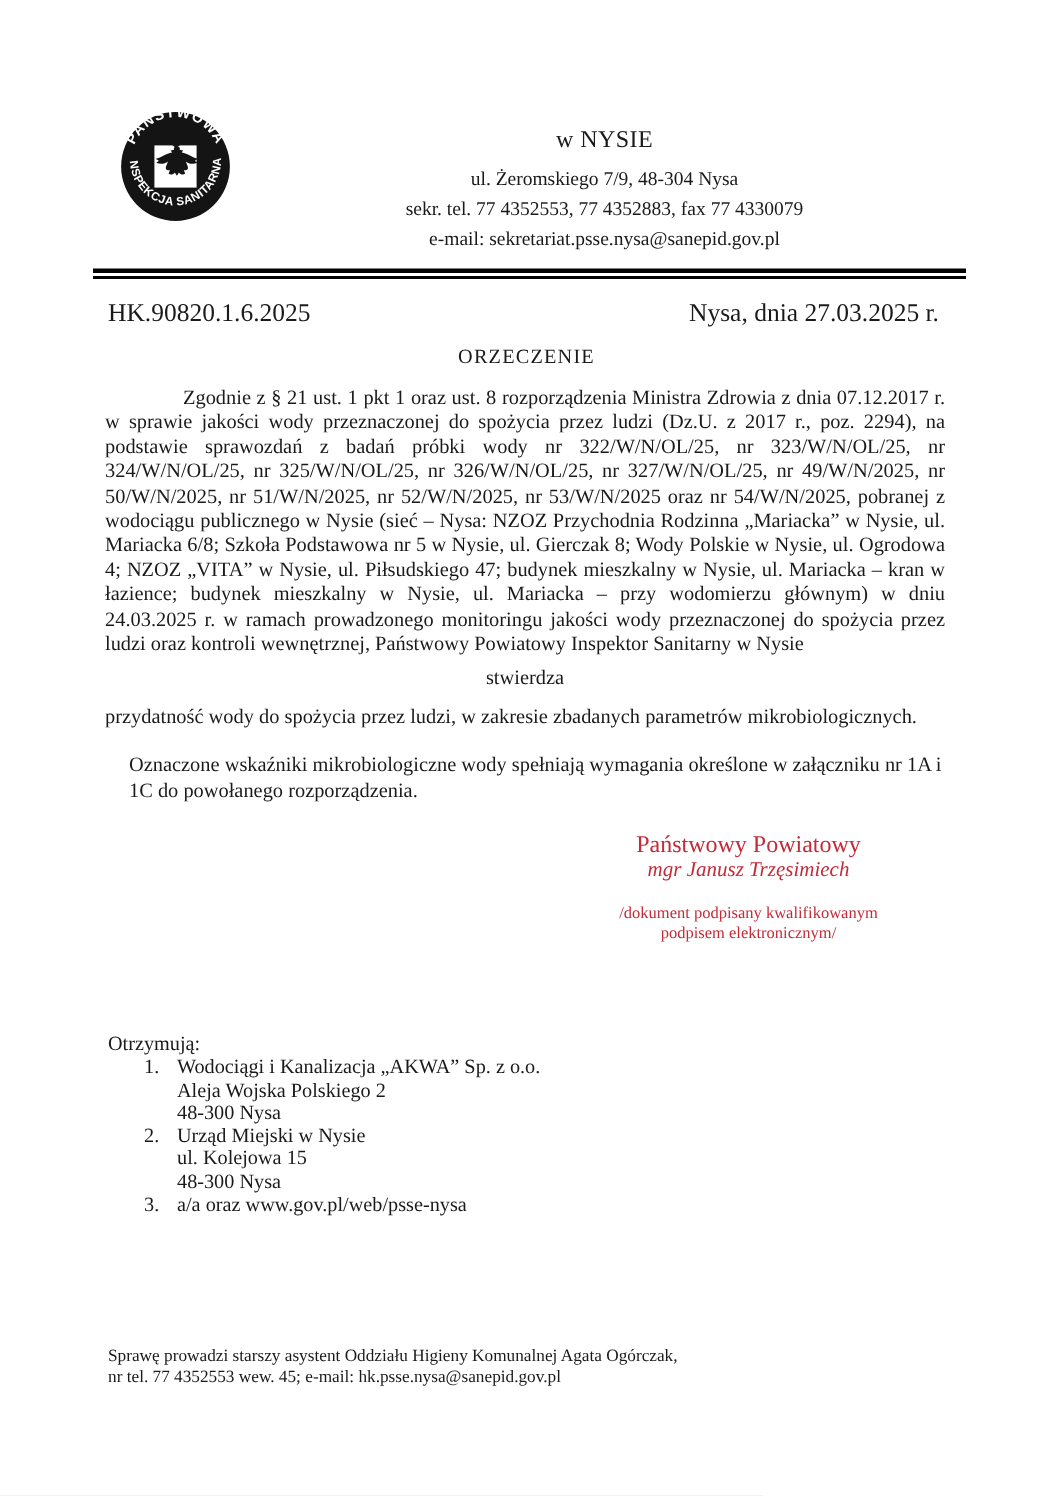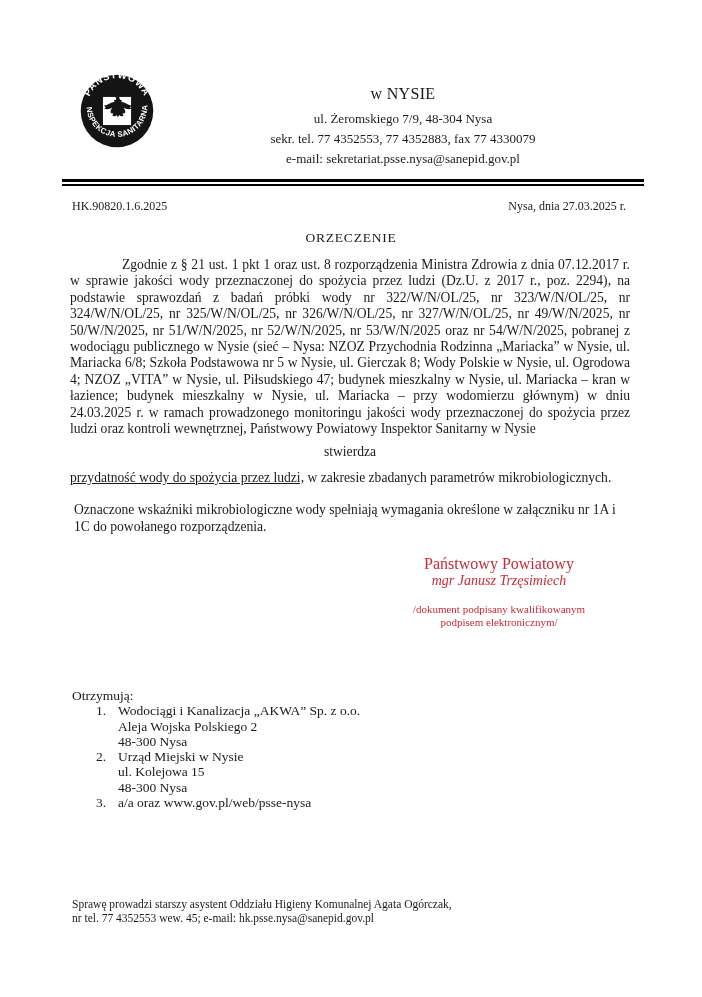--- a/index.html
+++ b/index.html
@@ -17,32 +17,32 @@
   .header-text{position:absolute;left:166px;top:83px;width:474px;text-align:center;}
   .hdr-title{font-size:16px;letter-spacing:.3px;line-height:19px;}
   .hdr-sub{font-size:16px;letter-spacing:.3px;line-height:19px;margin-top:1px;}
   .hdr-line{font-size:13px;line-height:16px;margin-top:4px;}
   .hdr-line.first{margin-top:8px;}
   .rule{position:absolute;left:62px;right:58px;top:179px;}
   .rule .r1{height:3px;background:#000;}
   .rule .r2{height:1.5px;background:#000;margin-top:2px;}
   
   .ref-row{position:absolute;left:72px;right:76px;top:199px;display:flex;
-           justify-content:space-between;font-size:12px;}
+           justify-content:space-between;font-size:17px;}
   
   .doc-title{position:absolute;left:0;right:0;top:230px;text-align:center;
              font-size:13.5px;letter-spacing:.8px;}
   
   .body-block{position:absolute;left:70px;width:560px;top:257px;
               font-size:13.6px;line-height:16.4px;text-align:justify;}
   .p1{margin:0;text-indent:52px;}
   .verdict{margin:7px 0 0 0;text-align:center;text-indent:0;}
   .conclusion{margin:9px 0 0 0;text-indent:0;}
-  .underlined{text-decoration:underline;}
-  .p2{margin:16px 0 0 4px;text-indent:0;text-align:left;}
+  .underlined{}
+  .p2{margin:16px 0 0 16px;text-indent:0;text-align:left;}
   
   .signature{position:absolute;left:348px;top:556px;width:302px;text-align:center;
              color:var(--accent,#c32b39);}
   .sig-role{font-size:16px;line-height:16.5px;}
   .sig-name{font-size:14px;font-style:italic;}
   .sig-note{font-size:11px;line-height:13px;margin-top:14px;}
   
   .recipients{position:absolute;left:72px;top:688px;font-size:13.5px;line-height:15.3px;}
   .recip-item{display:flex;margin-left:24px;}
   .recip-num{width:22px;text-align:left;flex:0 0 22px;}

